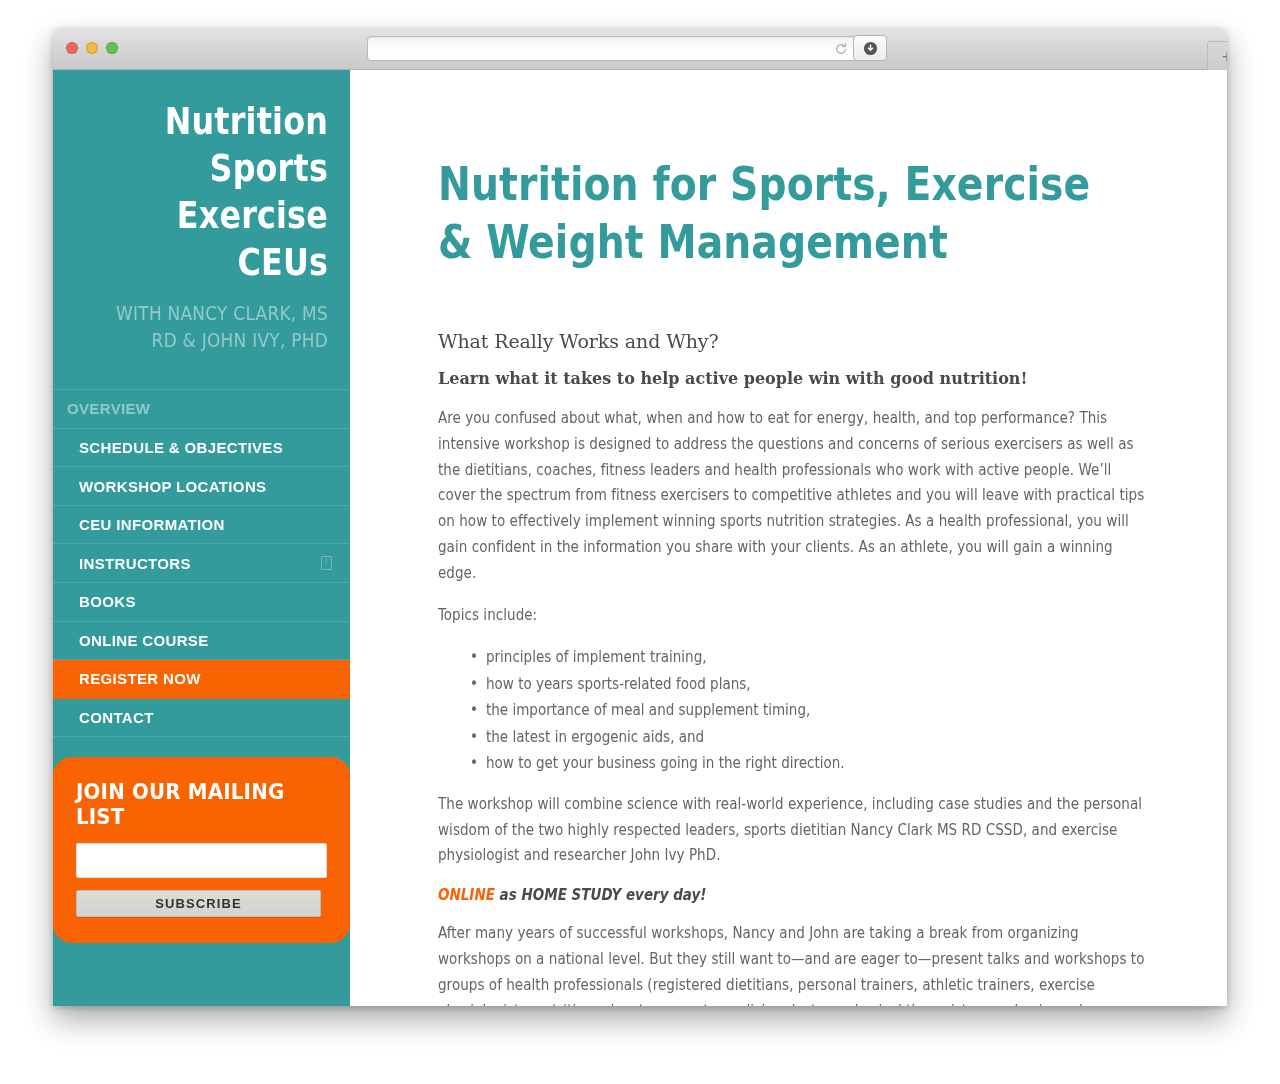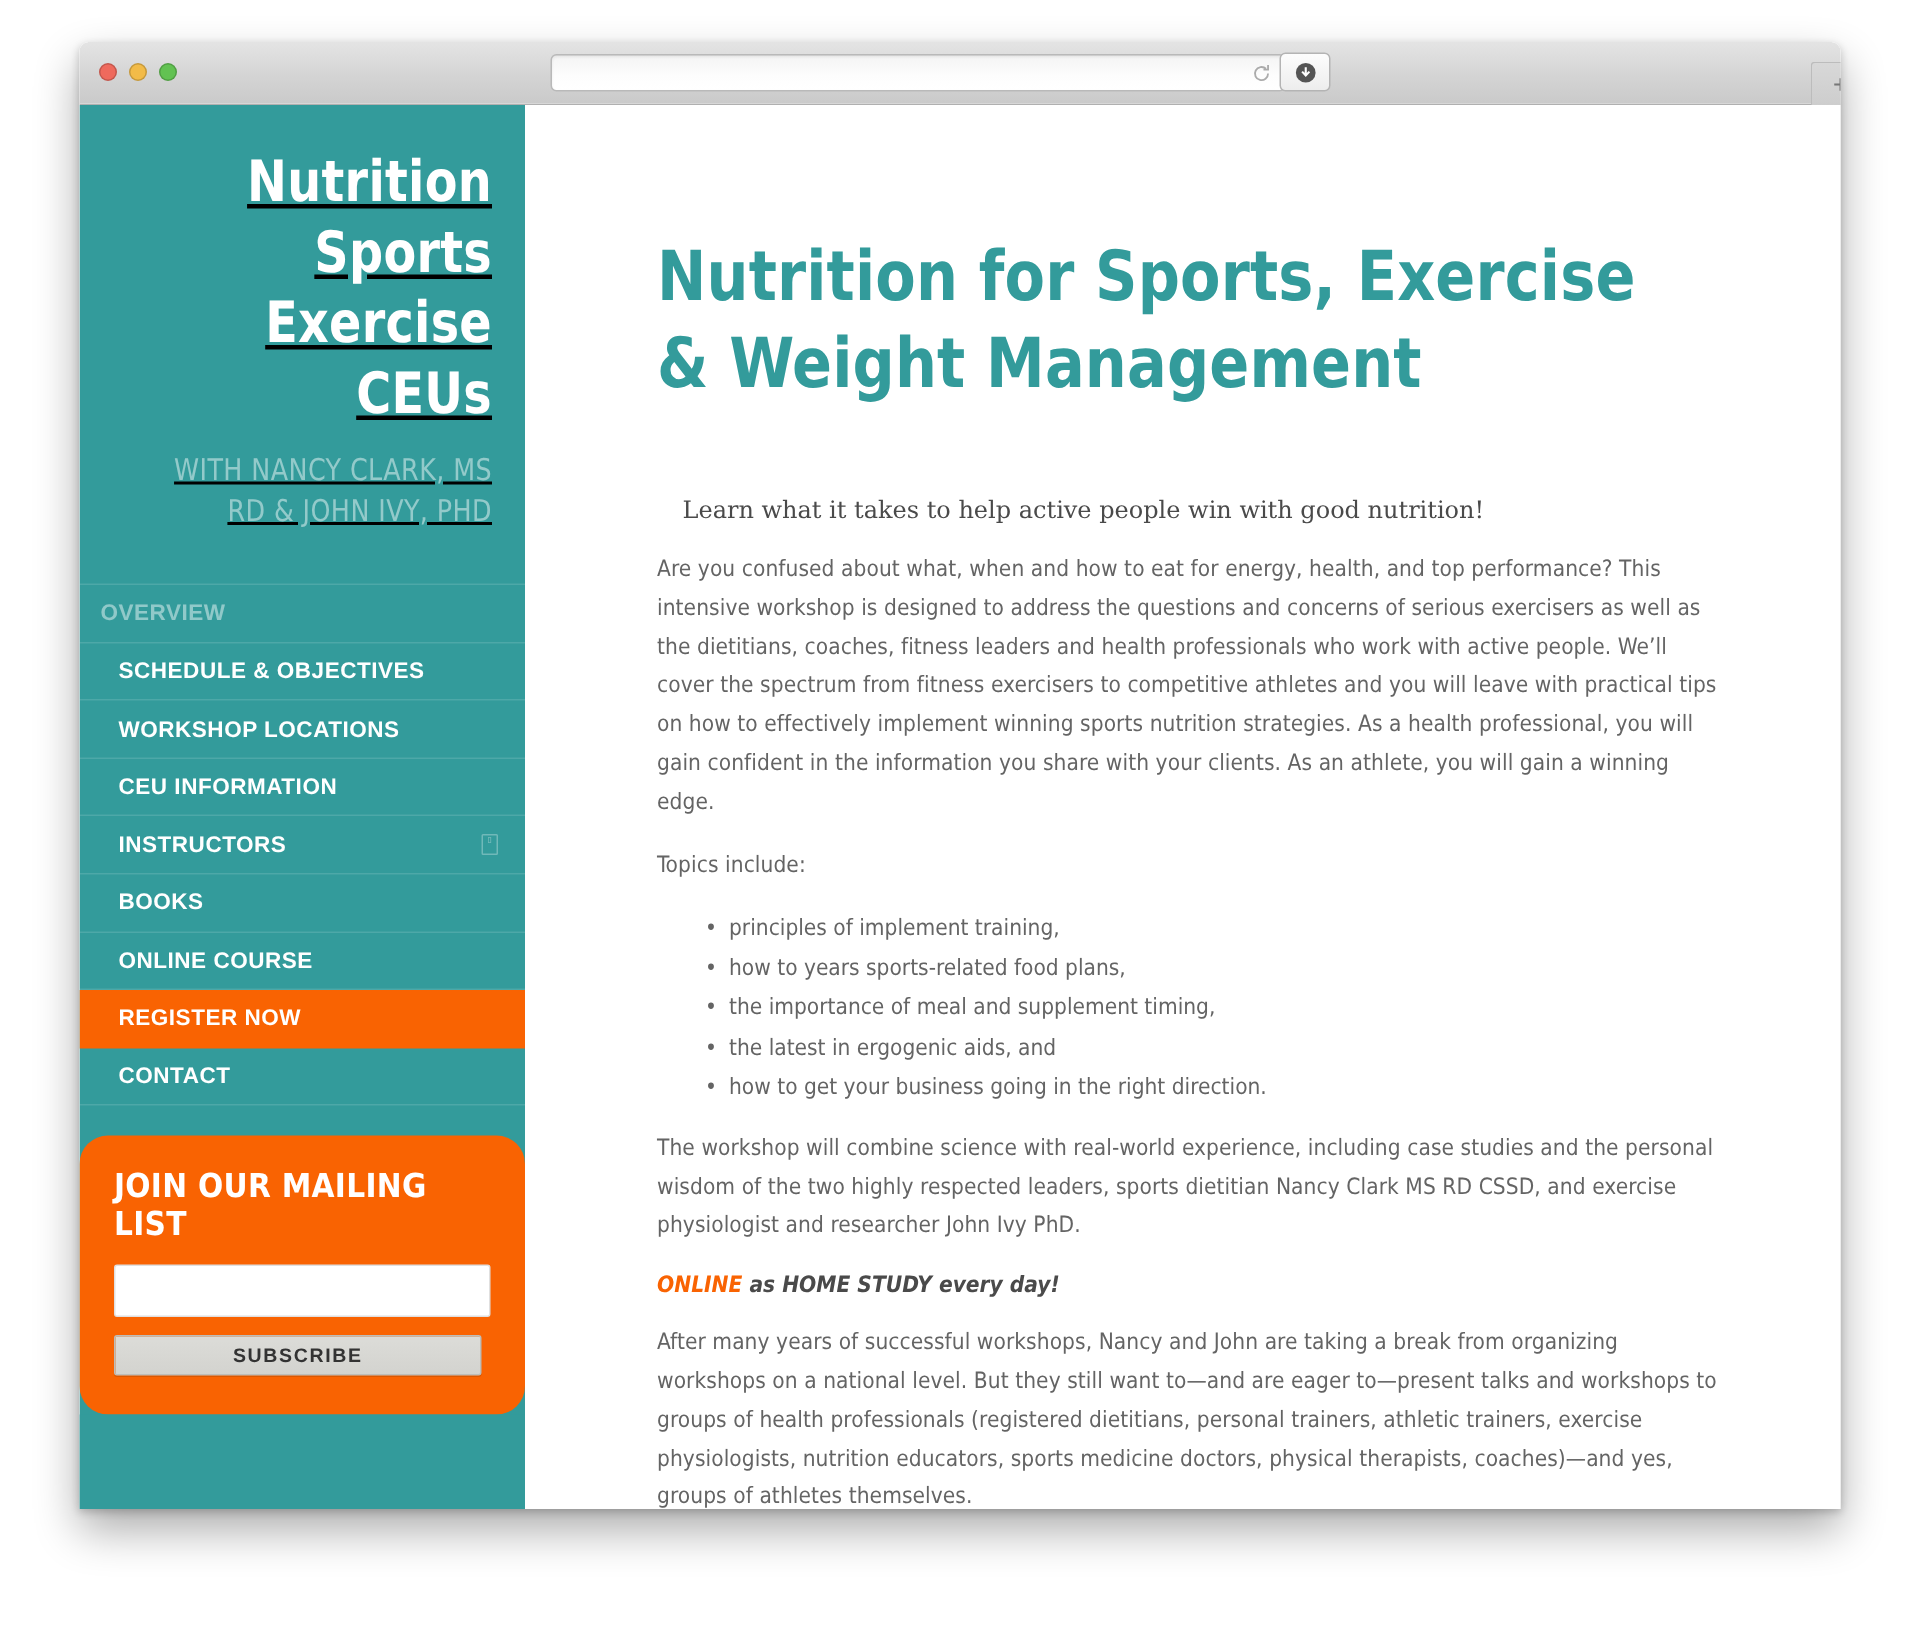--- a/index.html
+++ b/index.html
@@ -122,21 +122,20 @@
   .sidebar {
     width: 297px;
     flex: none;
     background: #339b9b;
     position: relative;
   }
 
   .brand {
     padding: 28px 22px 0 22px;
     text-align: right;
-    text-decoration: underline;
   }
   .brand-title {
     font-family: "DejaVu Sans Condensed", "Liberation Sans Narrow", "Liberation Sans", sans-serif;
     font-weight: bold;
     font-size: 38px;
     line-height: 1.24;
     color: #ffffff;
     letter-spacing: 0.2px;
     transform: scaleX(0.93);
     transform-origin: right center;
@@ -261,24 +260,23 @@
     font-family: "DejaVu Serif", "Liberation Serif", serif;
     font-size: 19px;
     font-weight: normal;
     color: #4a4a4a;
     margin-bottom: 17px;
     letter-spacing: -0.1px;
   }
   .h3 {
     font-family: "DejaVu Serif", "Liberation Serif", serif;
     font-size: 16px;
-    font-weight: normal;
+    font-weight: bold;
     color: #4a4a4a;
     margin-bottom: 18px;
-    margin-left: 17px;
   }
 
   p.body {
     font-family: "DejaVu Sans Condensed", "Liberation Sans Narrow", "Liberation Sans", sans-serif;
     font-size: 15px;
     line-height: 1.72;
     color: #646464;
     margin-bottom: 17px;
     letter-spacing: 0.05px;
   }
@@ -396,20 +394,21 @@
         <input class="mail-input" type="text" value="" placeholder="" style="">
         <button class="subscribe-btn">SUBSCRIBE</button>
       </div>
 
       <div class="sidebar-foot"></div>
     </aside>
 
     <main class="content">
       <h1 class="page-title">Nutrition for Sports, Exercise &amp; Weight Management</h1>
 
+      <h2 class="h2">What Really Works and Why?</h2>
       <h3 class="h3">Learn what it takes to help active people win with good nutrition!</h3>
 
       <p class="body">Are you confused about what, when and how to eat for energy, health, and top performance? This intensive workshop is designed to address the questions and concerns of serious exercisers as well as the dietitians, coaches, fitness leaders and health professionals who work with active people. We’ll cover the spectrum from fitness exercisers to competitive athletes and you will leave with practical tips on how to effectively implement winning sports nutrition strategies. As a health professional, you will gain confident in the information you share with your clients. As an athlete, you will gain a winning edge.</p>
 
       <p class="body">Topics include:</p>
 
       <ul class="body-list">
         <li>principles of implement training,</li>
         <li>how to years sports-related food plans,</li>
         <li>the importance of meal and supplement timing,</li>

